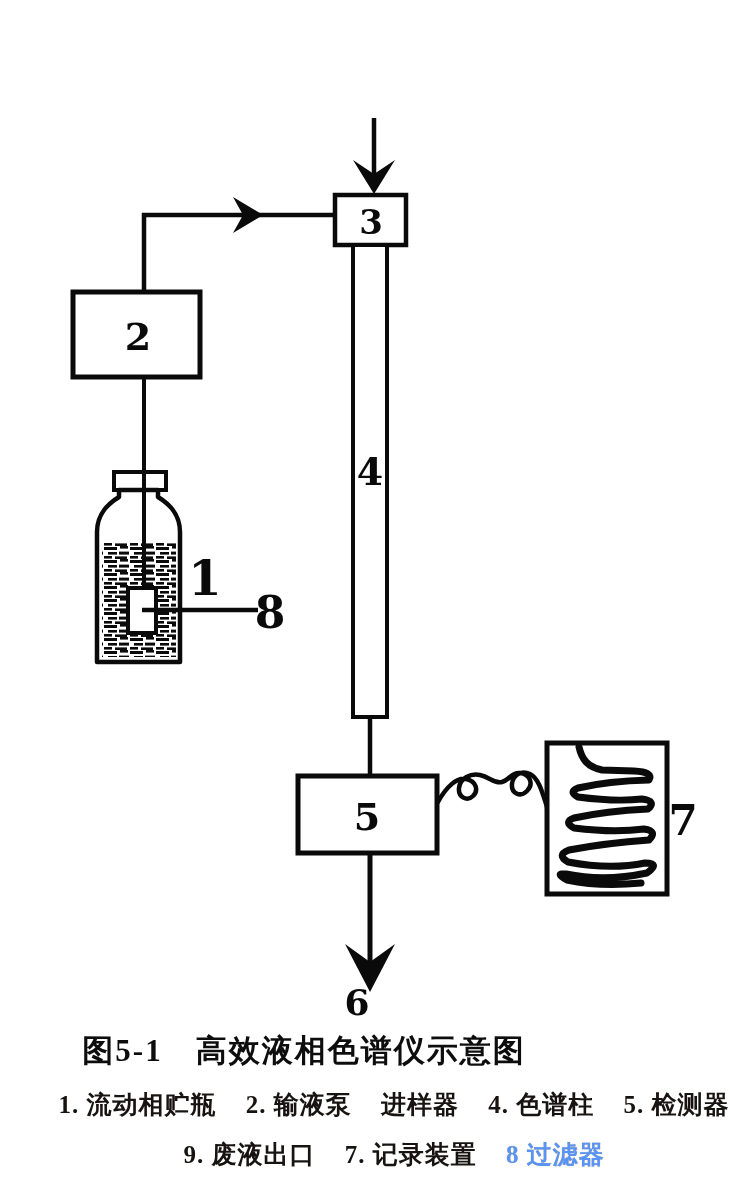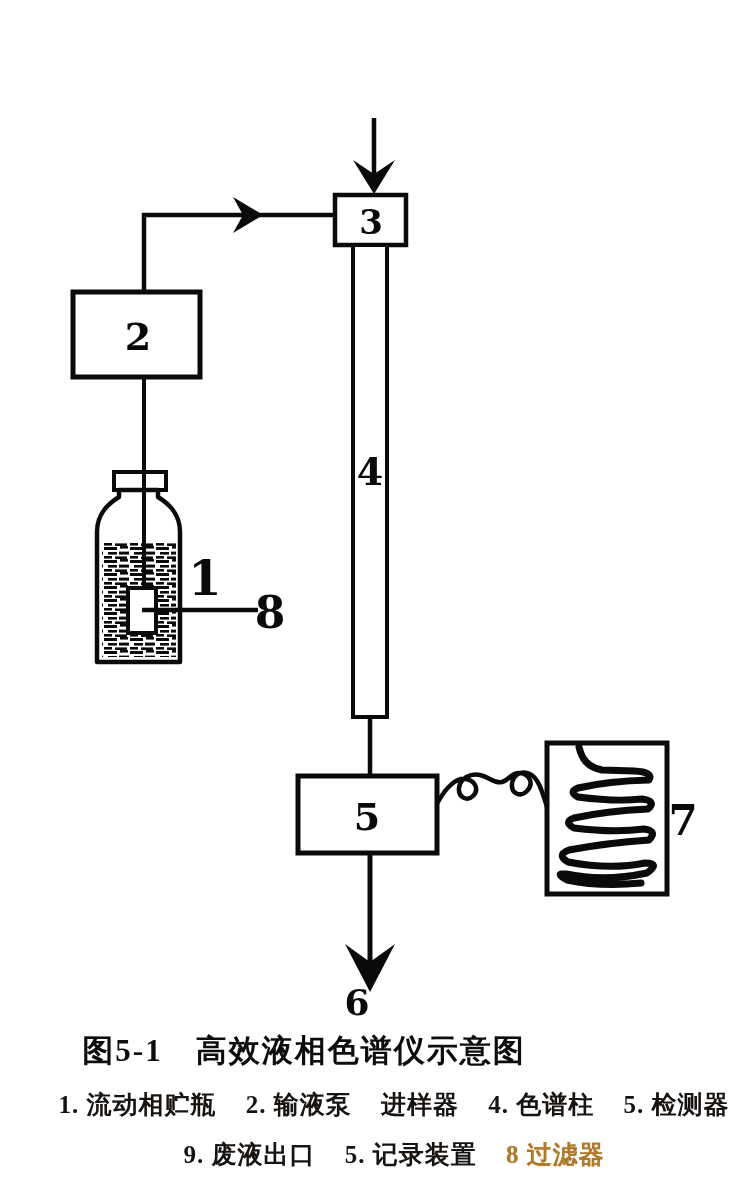--- a/index.html
+++ b/index.html
@@ -27,21 +27,21 @@
     text-align:center;
     font-size:25px;font-weight:bold;color:#171310;
     letter-spacing:1px;
     white-space:nowrap;
     padding-left:29px;
   }
   .legend-line1{top:1088px;}
   .legend-line2{top:1138px;}
   .legend-line span{margin:0 11px;display:inline-block;}
   .faded{
-    color:#a16207;
+    color:#3b82f6;
     opacity:0.85;
     text-shadow:0 0 1px #c9a86f;
     filter:blur(0.4px);
   }
 </style>
 </head>
 <body>
 
 <div class="page">
 
@@ -128,17 +128,17 @@
   <div class="legend-line legend-line1">
     <span>1. 流动相贮瓶</span>
     <span>2. 输液泵</span>
     <span>进样器</span>
     <span>4. 色谱柱</span>
     <span>5. 检测器</span>
   </div>
 
   <div class="legend-line legend-line2">
     <span>9. 废液出口</span>
-    <span>5. 记录装置</span>
+    <span>7. 记录装置</span>
     <span class="faded">8 过滤器</span>
   </div>
 
 </div>
 
 </body></html>

